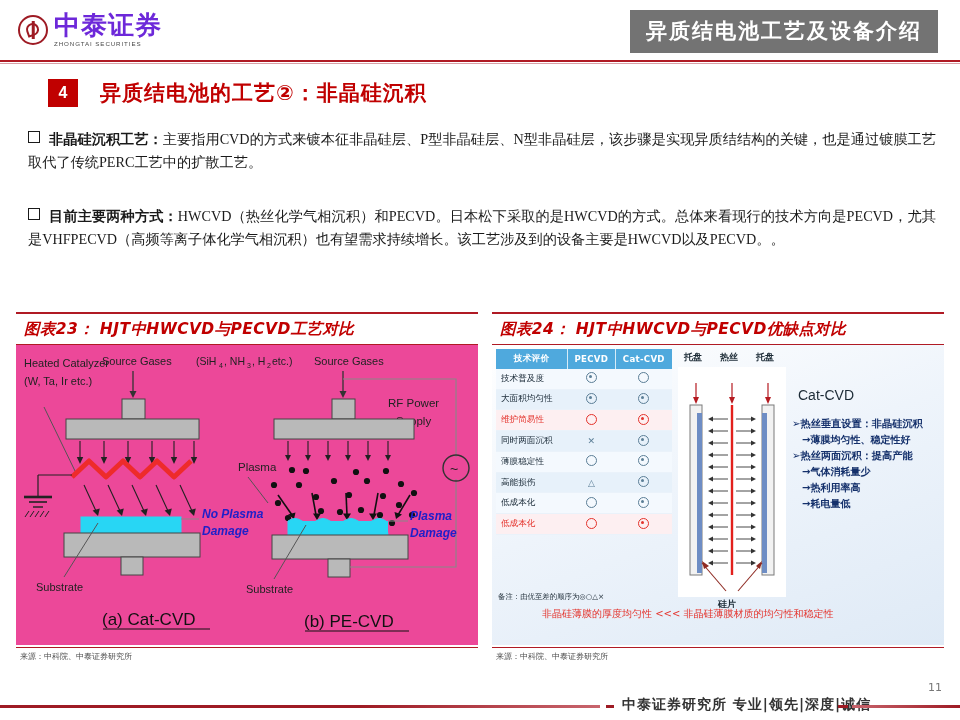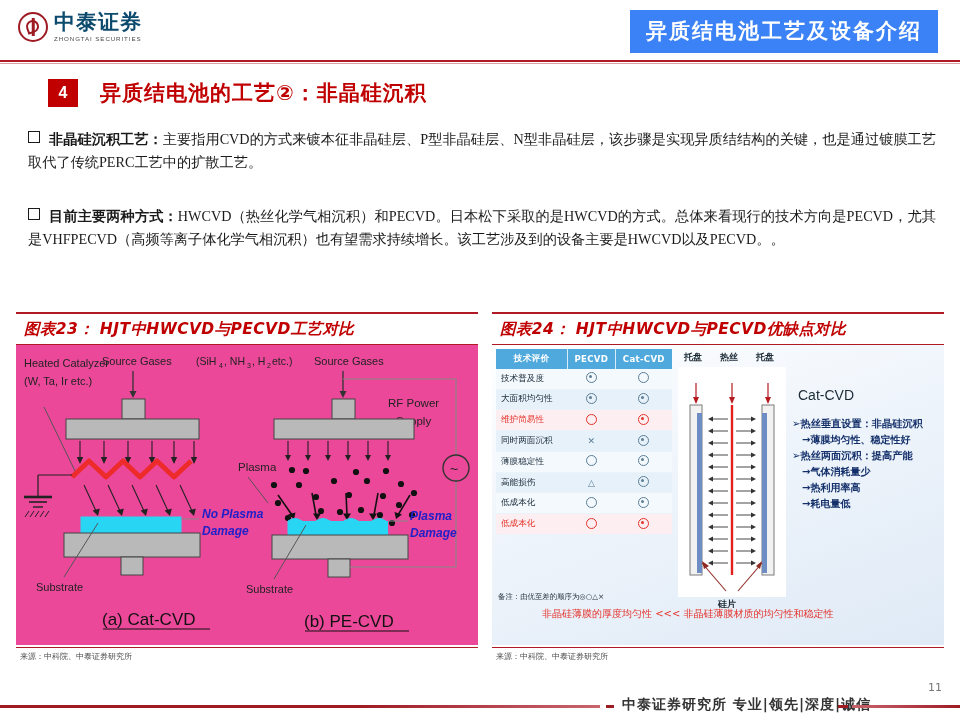--- a/index.html
+++ b/index.html
@@ -13,24 +13,24 @@
   
   .hdr{position:absolute;left:0;top:0;width:960px;height:62px;}
   .logo{position:absolute;left:18px;top:12px;display:flex;align-items:center;gap:6px;}
   .logo-mark{width:30px;height:30px;border-radius:50%;border:2.5px solid #9e1b24;
     position:relative;box-sizing:border-box;}
   .logo-mark:before{content:"";position:absolute;left:50%;top:4px;width:2.5px;height:18px;
     background:#9e1b24;transform:translateX(-50%);}
   .logo-mark:after{content:"";position:absolute;left:6px;top:6px;width:9px;height:9px;
     border:2.2px solid #9e1b24;border-radius:50% 50% 50% 0;transform:rotate(-20deg);}
   .logo-txt{display:flex;flex-direction:column;line-height:1;}
-  .logo-cn{font-size:21px;font-weight:bold;color:#0c4a6e;letter-spacing:1px;
+  .logo-cn{font-size:26px;font-weight:bold;color:#6d28d9;letter-spacing:1px;
     font-family:"DejaVu Sans",sans-serif;text-align:right;}
   .logo-en{font-size:6.2px;color:#4a4a4a;letter-spacing:.9px;margin-top:3px;}
-  .hdr-title{position:absolute;right:22px;top:10px;background:#3b82f6;color:#fff;
+  .hdr-title{position:absolute;right:22px;top:10px;background:#737373;color:#fff;
     font-size:21px;font-weight:bold;letter-spacing:2px;padding:7px 16px 8px 16px;
     font-family:"DejaVu Sans",sans-serif;}
   .hdr-rule{position:absolute;left:0;top:60px;width:960px;height:2px;background:#b01a24;}
   .hdr-rule2{position:absolute;left:0;top:63px;width:960px;height:1px;background:#d9a0a6;}
 
   
   .sec{position:absolute;left:48px;top:79px;display:flex;align-items:center;gap:22px;}
   .sec-num{width:30px;height:28px;background:#c00000;color:#fff;font-size:16px;font-weight:bold;
     display:flex;align-items:center;justify-content:center;}
   .sec-title{color:#c00000;font-size:21px;font-weight:bold;letter-spacing:1px;

